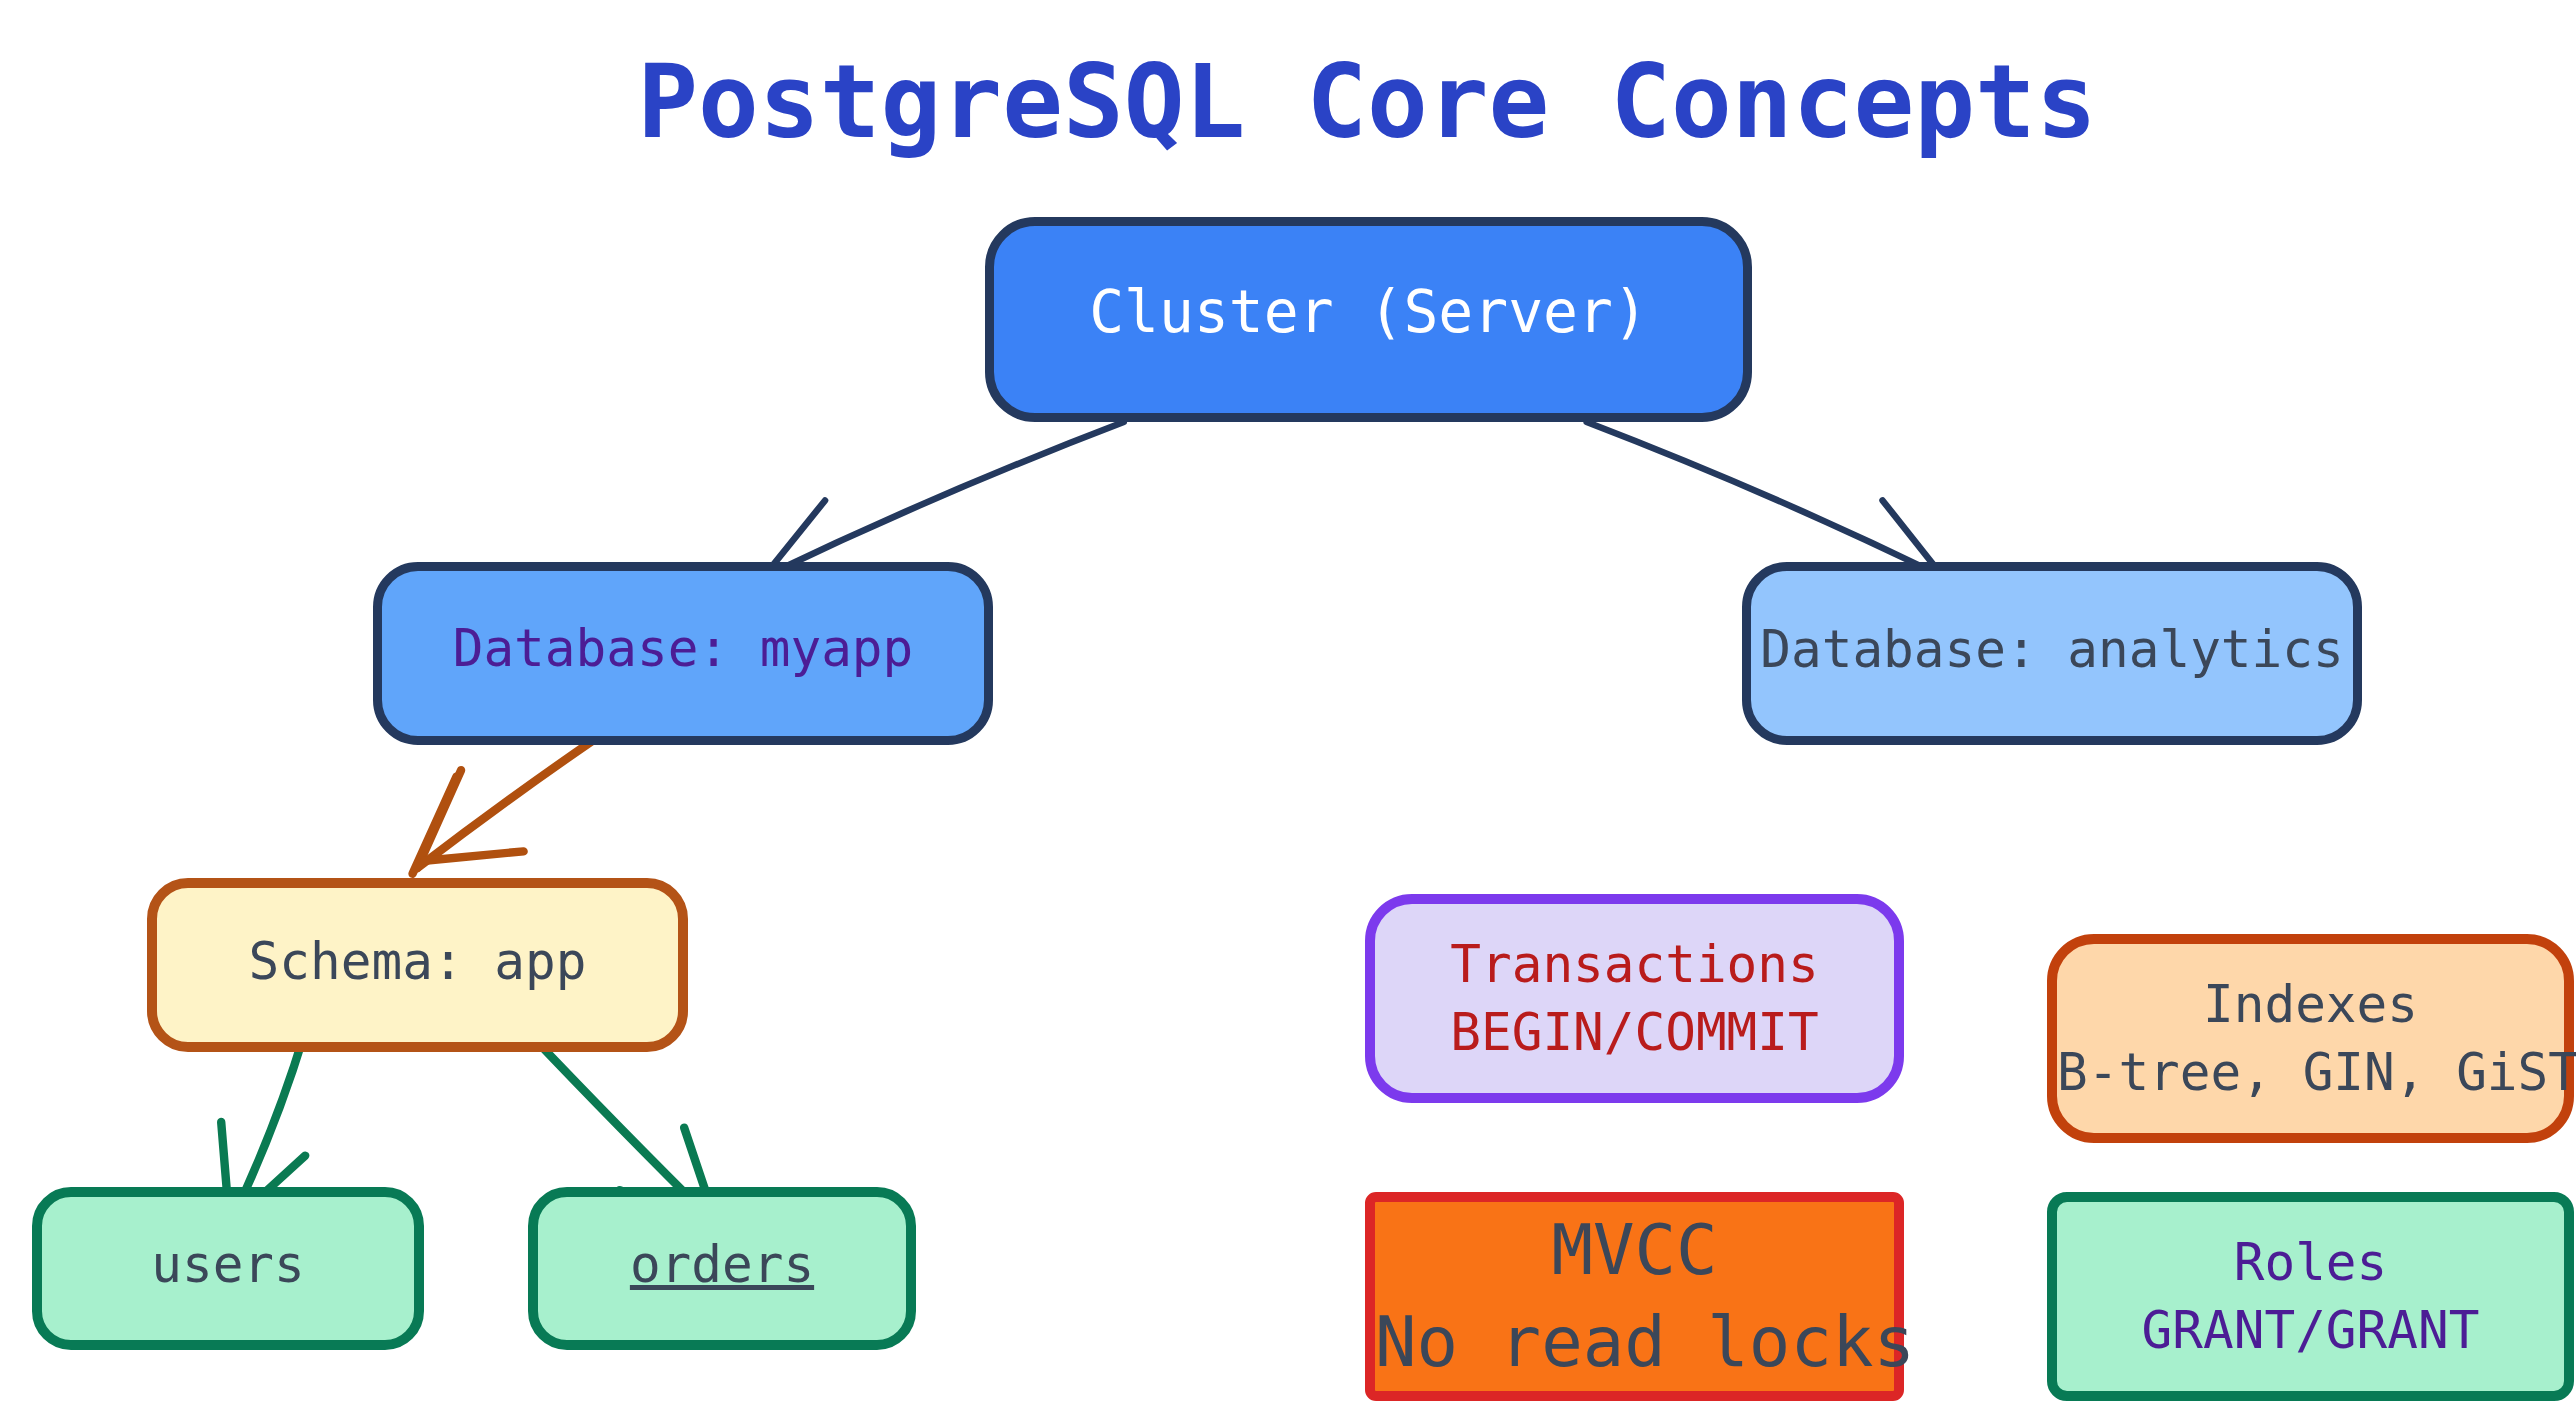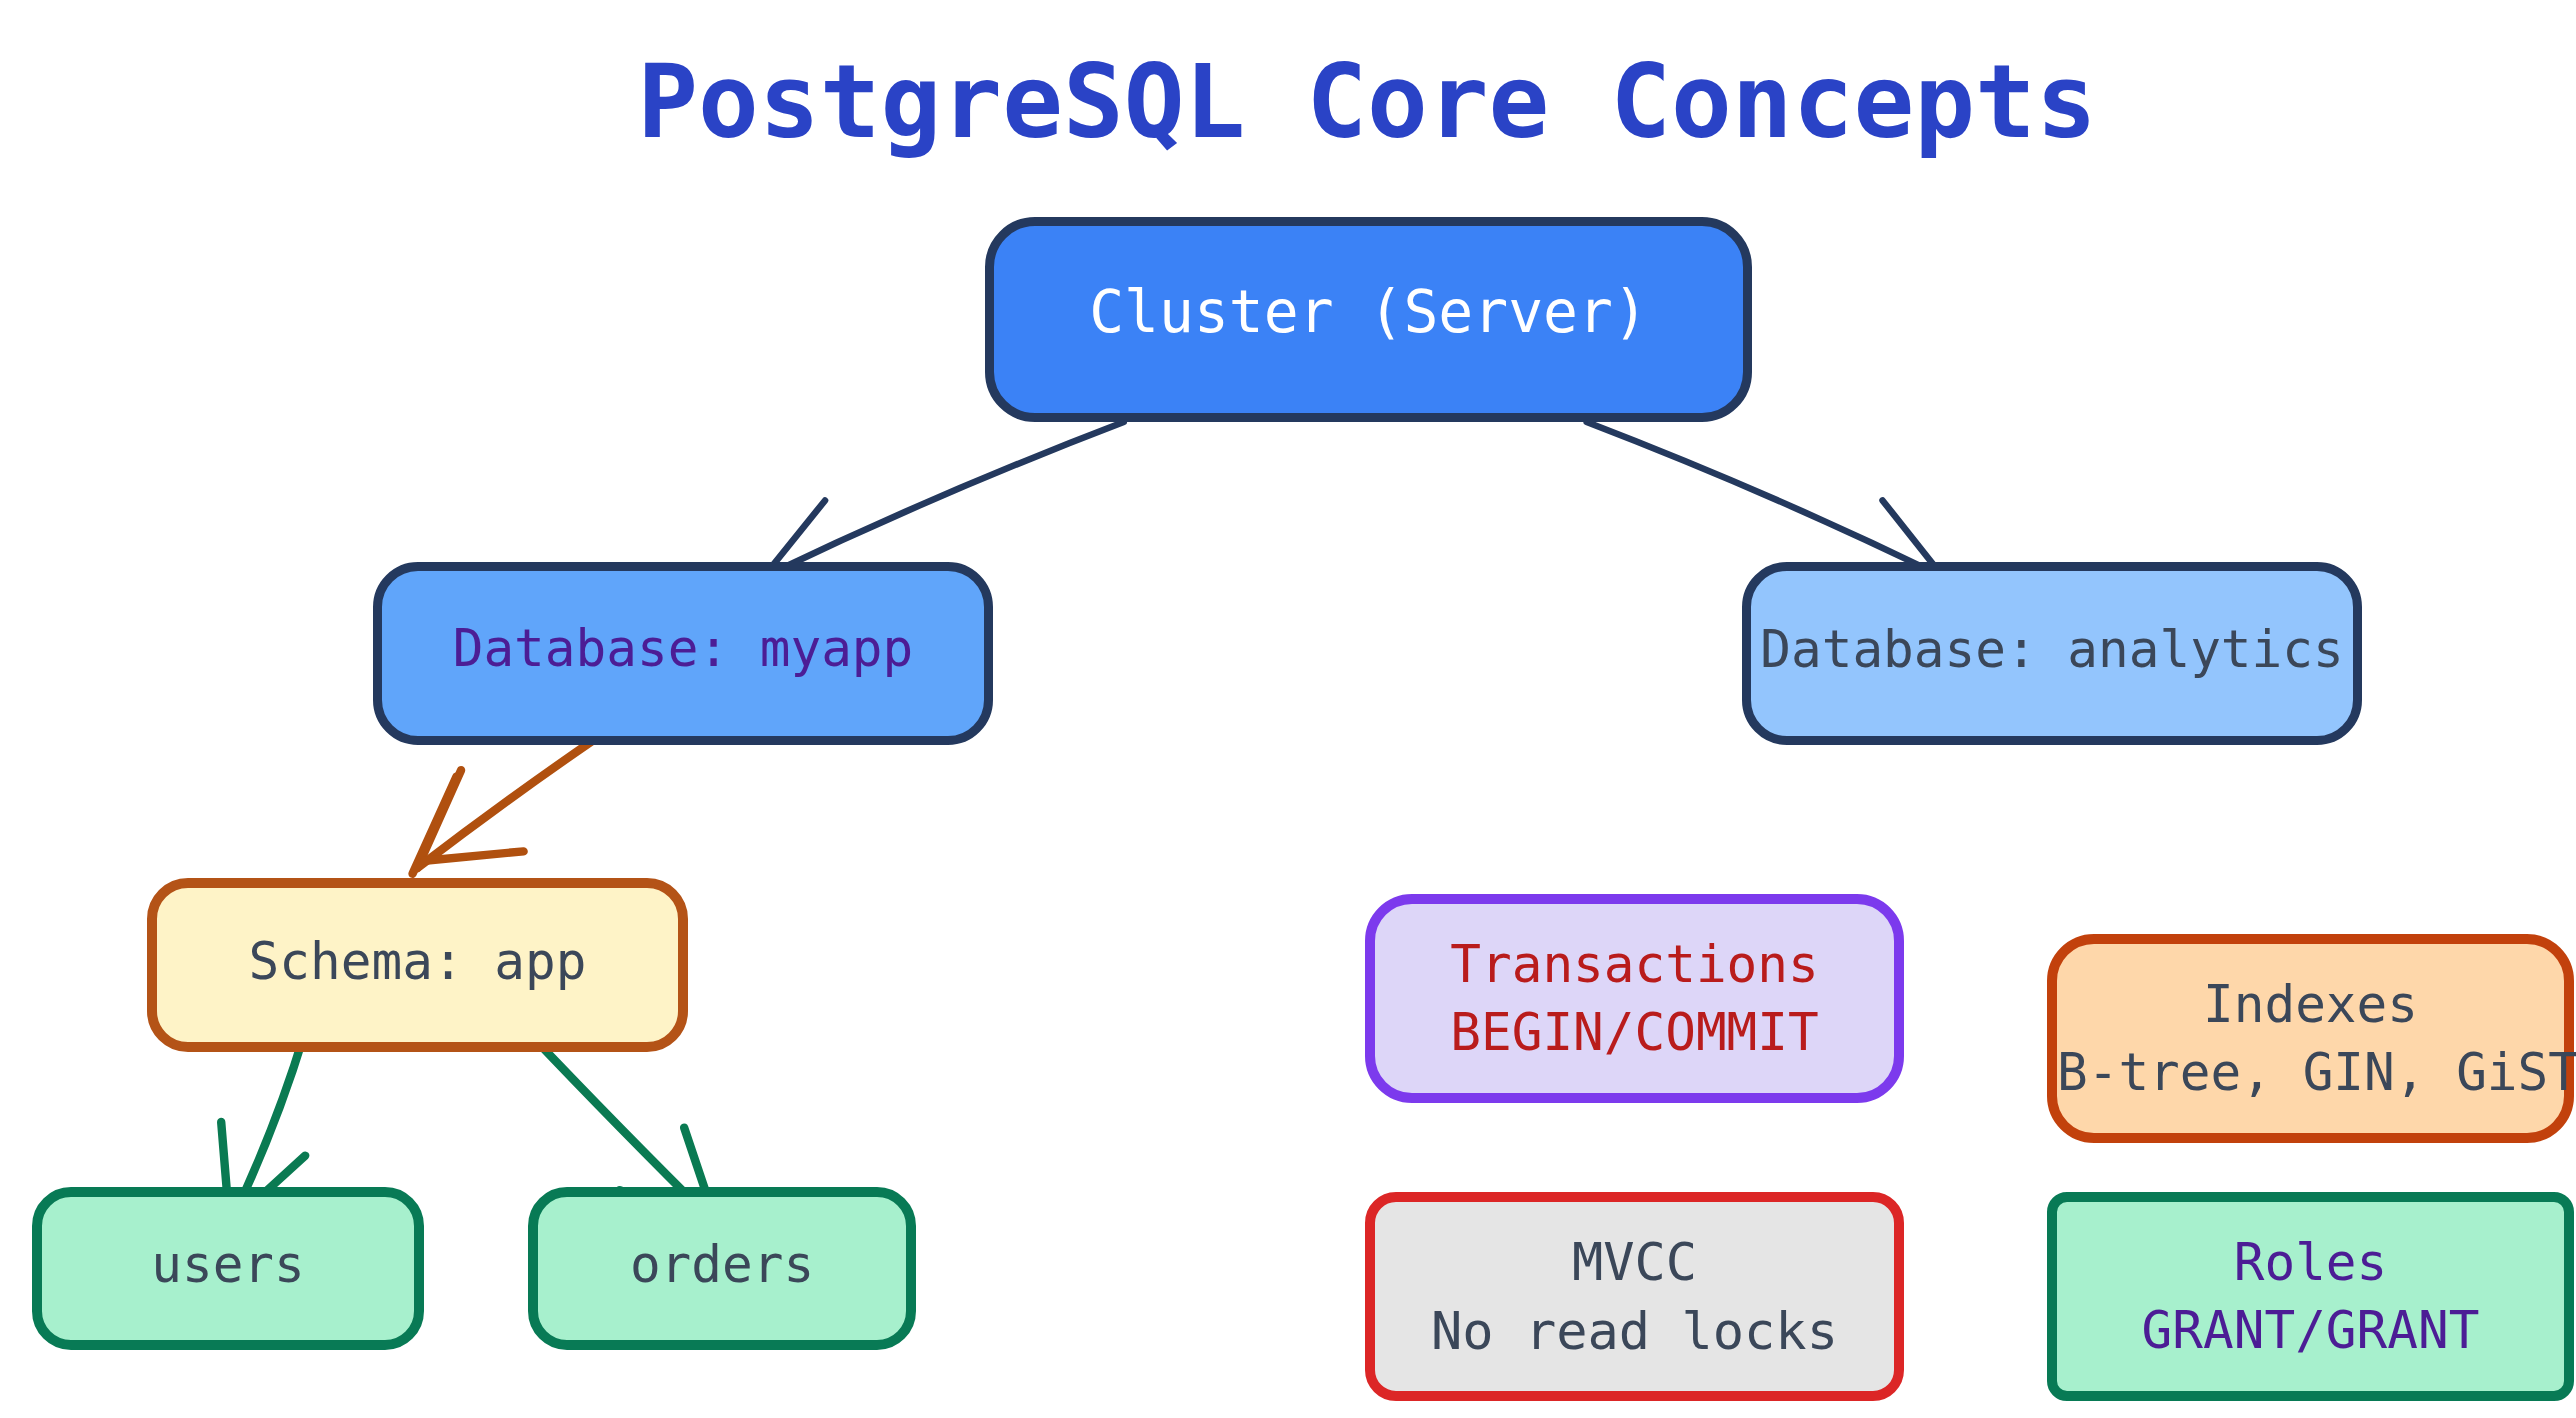--- a/index.html
+++ b/index.html
@@ -52,36 +52,36 @@
     color:#3b4759;font-size:51px;padding-bottom:7.5px;
   }
   .users{
     left:32px;top:1187px;width:392px;height:163px;
     background:#a7f0cd;border:10.3px solid #087a55;border-radius:39px;
     color:#3b4759;font-size:51px;padding-bottom:7.5px;
   }
   .orders{
     left:528px;top:1187px;width:388px;height:163px;
     background:#a7f0cd;border:10.3px solid #087a55;border-radius:39px;
-    color:#3b4759;font-size:51px;padding-bottom:7.5px;
+    color:#3b4759;font-size:51px;padding-bottom:7.5px;text-decoration:underline;
   }
   .transactions{
     left:1365px;top:894px;width:539px;height:209px;
     background:#ddd6f8;border:10.3px solid #7c3aed;border-radius:47px;
     color:#b91c1c;font-size:51px;
   }
   .indexes{
     left:2047px;top:894px;width:527px;height:209px;
     background:#fed7aa;border:10.3px solid #c2410c;border-radius:47px;
     color:#3b4759;font-size:51px;margin-top:40px;
   }
   .mvcc{
     left:1365px;top:1192px;width:539px;height:209px;
-    background:#e5e5e5;border:10.3px solid #dc2626;border-radius:31px;
-    color:#3b4759;font-size:52px;
+    background:#f97316;border:10.3px solid #dc2626;border-radius:11px;
+    color:#3b4759;font-size:69px;
   }
   .roles{
     left:2047px;top:1192px;width:527px;height:209px;
     background:#a7f0cd;border:10.3px solid #087a55;border-radius:20px;
     color:#4c1d95;font-size:51px;
   }
   .edges{
     position:absolute;left:0;top:0;width:2576px;height:1419px;
     pointer-events:none;
   }

